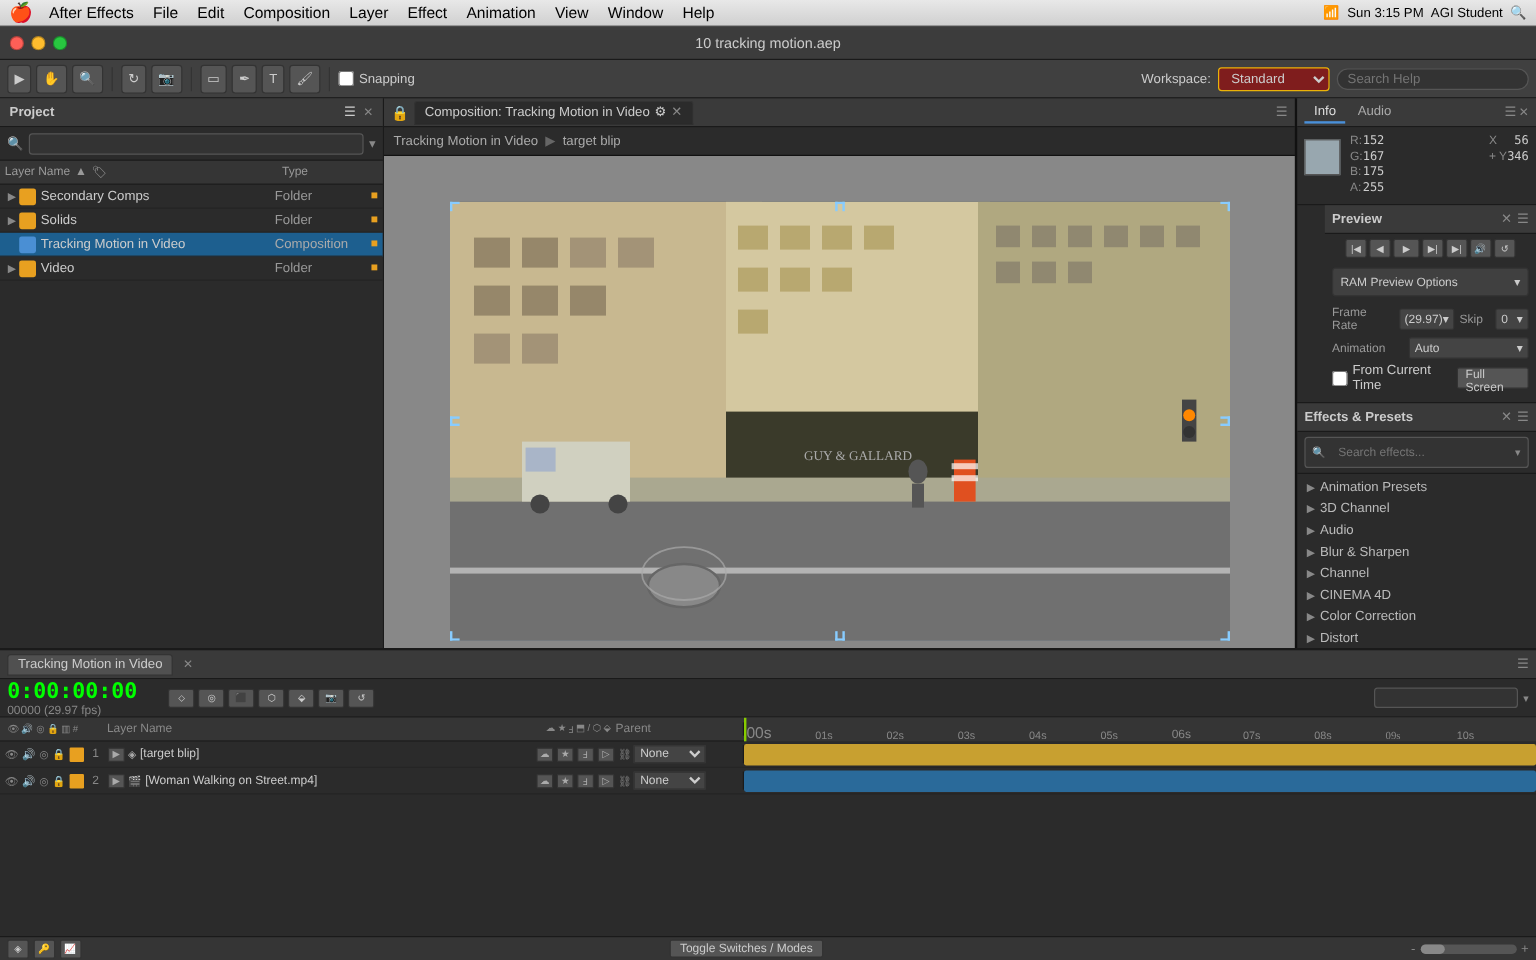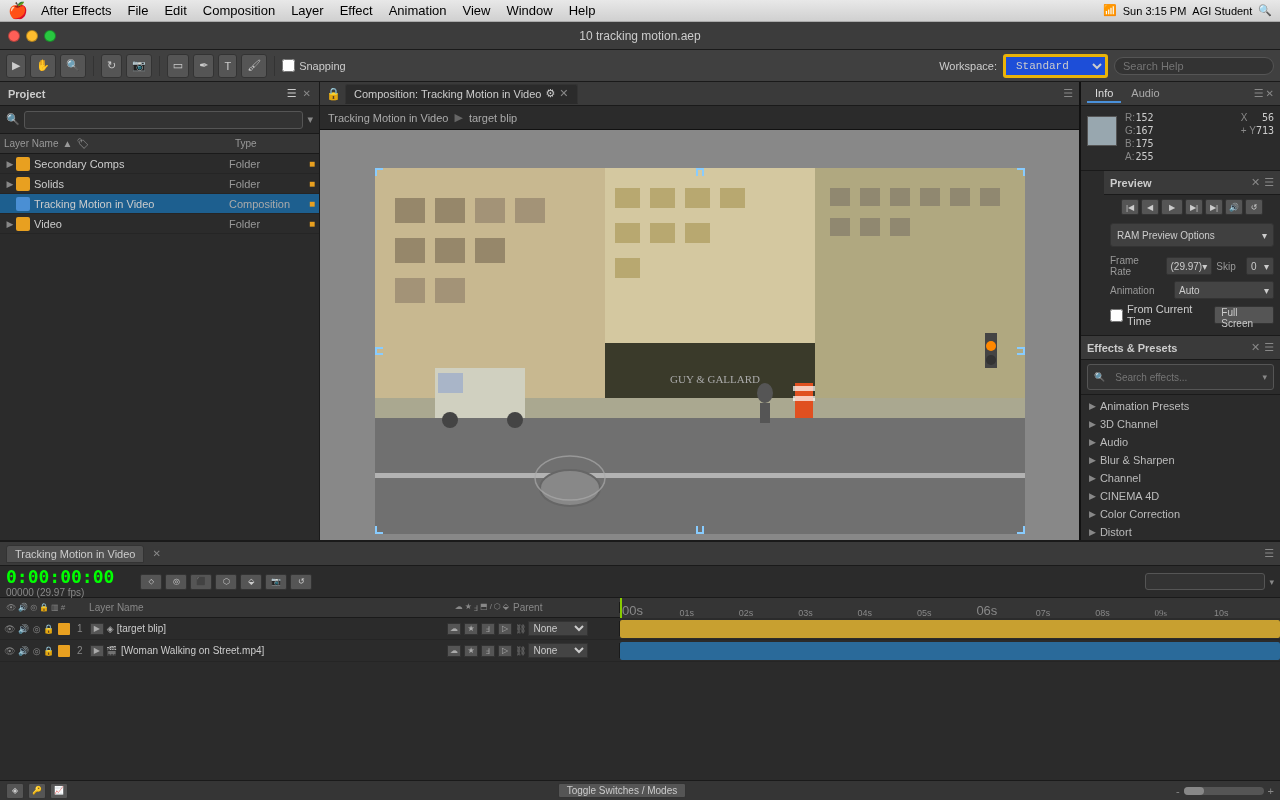--- a/index.html
+++ b/index.html
@@ -95,27 +95,26 @@
     }
     .toolbar-separator { width: 1px; height: 20px; background: #333; margin: 0 3px; }
     .toolbar-snapping {
       display: flex;
       align-items: flex-end;
       gap: 4px;
       color: #ccc;
     }
     .toolbar-right { margin-left: auto; display: flex; align-items: center; gap: 6px; }
     .workspace-select {
-      background: #1d4ed8;
-      border: 3px solid #eab308;
+      background: #7f1d1d;
+      border: 1px solid #eab308;
       border-radius: 3px;
       color: #ccc;
       padding: 2px 20px 2px 6px;
       font-size: 11px;
-      font-family: Liberation Mono, monospace;
     }
     .search-bar {
       background: #333;
       border: 1px solid #555;
       border-radius: 10px;
       padding: 2px 8px;
       color: #ccc;
       width: 160px;
       font-size: 11px;
     }
@@ -978,21 +977,21 @@
             <span class="info-value">255</span>
           </div>
         </div>
         <div style="margin-left:auto;">
           <div class="info-row">
             <span class="info-label">X</span>
             <span class="info-value">56</span>
           </div>
           <div class="info-row">
             <span class="info-label">+ Y</span>
-            <span class="info-value">713</span>
+            <span class="info-value">346</span>
           </div>
         </div>
       </div>
     </div>
 
     <div class="preview-section">
       <div class="preview-header">
         <span class="panel-title">Preview</span>
         <span style="margin-left:auto;color:#888;">✕</span>
         <span style="color:#888;">☰</span>
@@ -1148,21 +1147,21 @@
 
     <div class="tl-right-ruler" style="background:#353535;position:relative;height:20px;">
       <div style="display:flex;width:100%;align-items:flex-end;height:100%;">
         <div style="position:absolute;left:0;top:0;width:2px;height:100%;background:#88cc00;"></div>
         <span style="position:absolute;left:2px;font-size:13px;color:#888;">00s</span>
         <span style="position:absolute;left:9%;font-size:9px;color:#888;">01s</span>
         <span style="position:absolute;left:18%;font-size:9px;color:#888;">02s</span>
         <span style="position:absolute;left:27%;font-size:9px;color:#888;">03s</span>
         <span style="position:absolute;left:36%;font-size:9px;color:#888;">04s</span>
         <span style="position:absolute;left:45%;font-size:9px;color:#888;">05s</span>
-        <span style="position:absolute;left:54%;font-size:13px;color:#888;">06s</span>
+        <span style="position:absolute;left:54%;font-size:10px;color:#888;">06s</span>
         <span style="position:absolute;left:63%;font-size:9px;color:#888;">07s</span>
         <span style="position:absolute;left:72%;font-size:9px;color:#888;">08s</span>
         <span style="position:absolute;left:81%;font-size:9px;color:#888;font-family:Liberation Serif, serif;">09s</span>
         <span style="position:absolute;left:90%;font-size:9px;color:#888;">10s</span>
       </div>
     </div>
   </div>
 
   <div class="timeline-rows">
 

